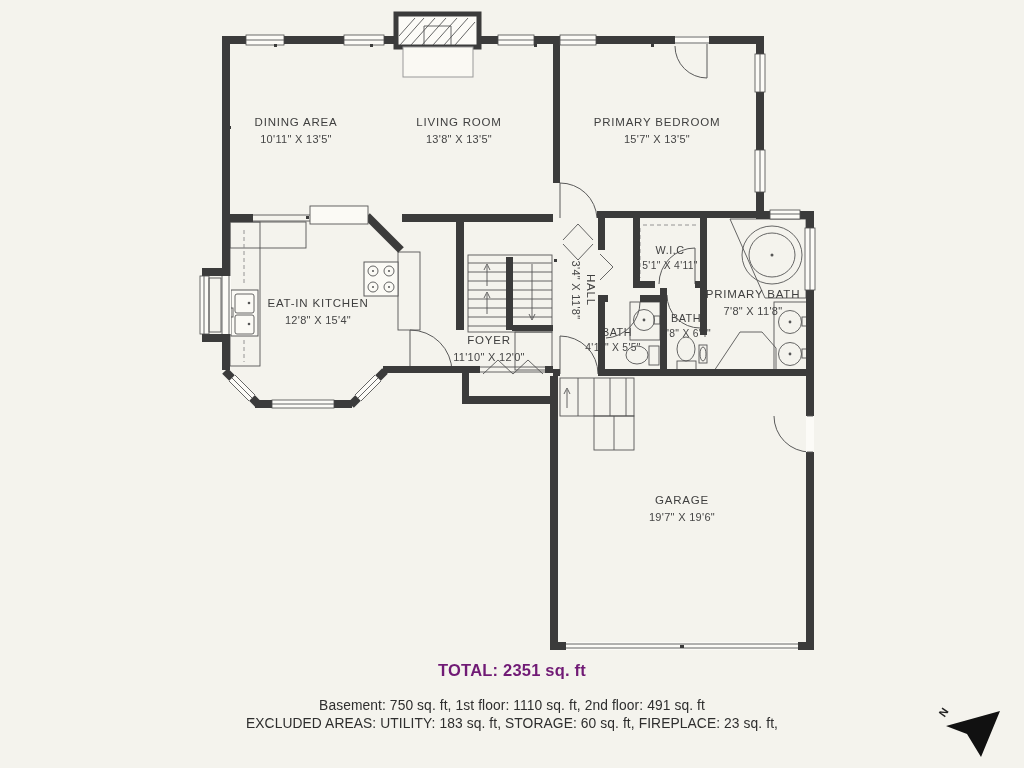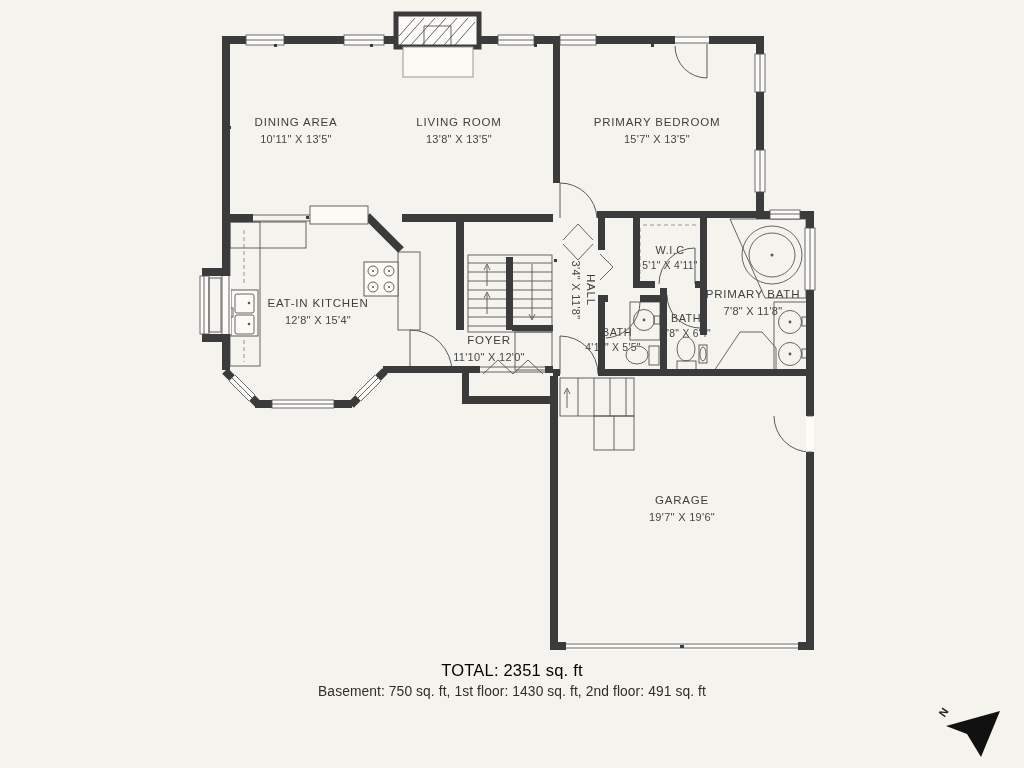--- a/index.html
+++ b/index.html
@@ -12,21 +12,21 @@
   .room-dims.small{font-size:10.3px;}
   .wall{fill:#3b3b3b;}
   .thin{stroke:#555;stroke-width:.9;fill:none;}
   .thin-f{stroke:#555;stroke-width:.9;fill:#fbfaf5;}
   .fix{stroke:#5a5a5a;stroke-width:1;fill:#fbfaf5;}
   .winband{fill:#fcfbf7;stroke:#4a4a4a;stroke-width:.8;}
   .door{stroke:#5a5a5a;stroke-width:1;fill:none;}
   .dash{stroke:#8a8a8a;stroke-width:.9;fill:none;stroke-dasharray:4 3;}
   .tick{fill:#3b3b3b;}
   .footer{position:absolute;left:0;top:661px;width:1024px;text-align:center;color:#2e2e2e;}
-  .footer .total{font-size:16.5px;font-weight:normal;color:#000000;margin-bottom:3px;letter-spacing:.2px;}
+  .footer .total{font-size:16.5px;font-weight:bold;color:#701a75;margin-bottom:17px;letter-spacing:.2px;}
   .footer .line{font-size:13.8px;line-height:18px;letter-spacing:.1px;}
 </style>
 </head>
 <body>
 
 <div class="stage">
 <svg width="1024" height="768" viewBox="0 0 1024 768">
 
   <g>
     <text class="room-name small" x="617" y="336" text-anchor="middle">BATH</text>
@@ -373,15 +373,16 @@
   </g>
 
   <g>
     <path d="M946,726 L1000,711 L981,757 L967,734 Z" fill="#111"></path>
     <text x="942" y="719" font-size="11" font-weight="bold" fill="#222" transform="rotate(-55 942 716)">N</text>
   </g>
 </svg>
 
 <div class="footer">
   <div class="total">TOTAL: 2351 sq. ft</div>
-  <div class="line">Basement: 750 sq. ft, 1st floor: 1430 sq. ft, 2nd floor: 491 sq. ft</div>
+  <div class="line">Basement: 750 sq. ft, 1st floor: 1110 sq. ft, 2nd floor: 491 sq. ft</div>
+  <div class="line">EXCLUDED AREAS: UTILITY: 183 sq. ft, STORAGE: 60 sq. ft, FIREPLACE: 23 sq. ft,</div>
 </div>
 </div>
 
 </body></html>

